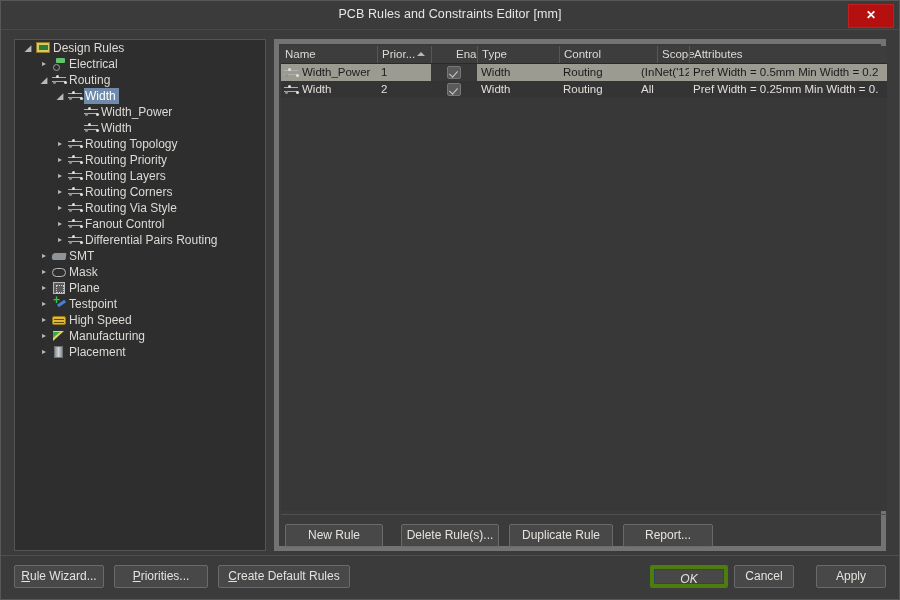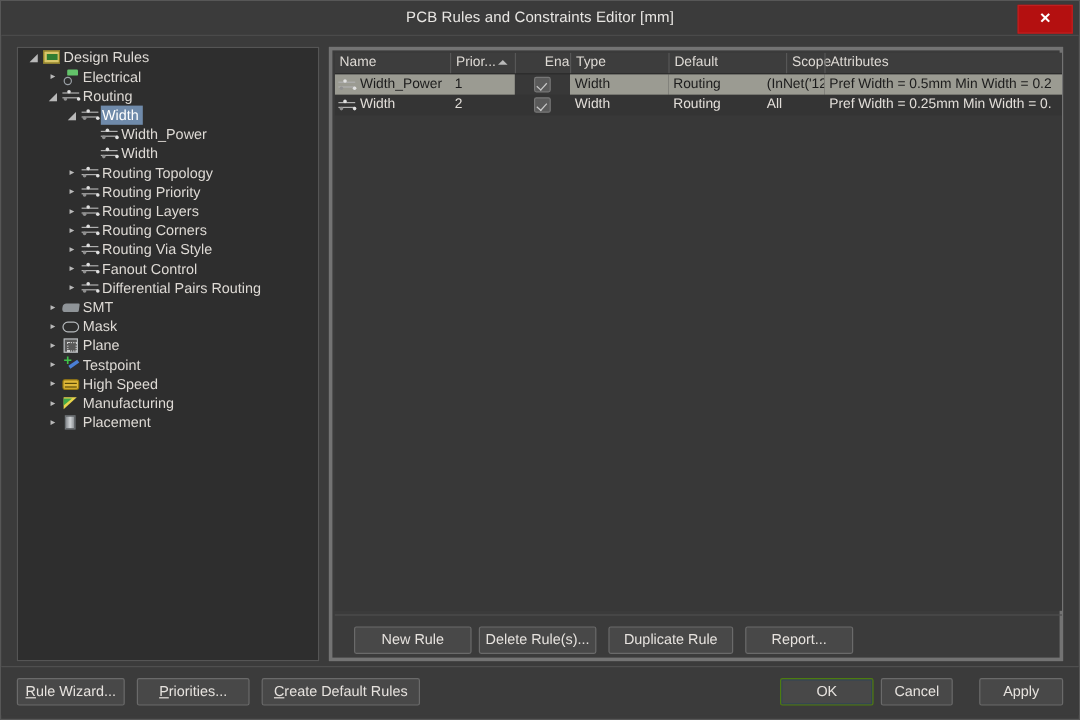--- a/index.html
+++ b/index.html
@@ -248,21 +248,21 @@
                 10px 0 0 0 #c8ccd0, 12px 2px 0 0 #c8ccd0;
   }
 
   
   #right-panel {
     position: absolute;
     left: 273px; top: 10px;
     width: 612px;
     height: 512px;
     background: #3b3b3b;
-    border: 3px solid #737373;
+    border: 5px solid #737373;
     box-sizing: border-box;
   }
 
   #table-wrap {
     position: absolute;
     left: 2px; top: 2px;
     width: 606px;
     height: 465px;
     background: #383838;
     overflow: hidden;
@@ -377,22 +377,23 @@
   #footer {
     position: absolute;
     left: 0; top: 554px;
     width: 898px;
     height: 40px;
     background: #3b3b3b;
     border-top: 1px solid #4f4f4f;
   }
   #footer .btn { top: 9px; }
   #ok-btn {
-    border: 1px solid #4d7c0f;
+    border: 4px solid #4d7c0f;
     box-shadow: 0 0 0 1px #2f4456 inset;
+    font-style: italic;
   }
   .acc { text-decoration: underline; }
 </style>
 </head>
 <body>
 
 <div id="window">
 
   <div id="titlebar">
     <div id="title-text">PCB Rules and Constraints Editor [mm]</div>
@@ -429,21 +430,21 @@
     </div>
 
     <div id="right-panel">
 
       <div id="table-wrap">
         <div class="grid-header" id="grid-header">
             <div class="gh-cell first" style="left: 0px; width: 96px;"><span>Name</span></div>
             <div class="gh-cell" style="left: 96px; width: 54px;"><span>Prior...</span><span class="sort-arrow"></span></div>
             <div class="gh-cell" style="left: 150px; width: 46px; padding-left: 24px;"><span>Enabled</span></div>
             <div class="gh-cell" style="left: 196px; width: 82px;"><span>Type</span></div>
-            <div class="gh-cell" style="left: 278px; width: 78px;"><span>Default</span></div>
+            <div class="gh-cell" style="left: 278px; width: 78px;"><span>Control</span></div>
             <div class="gh-cell" style="left: 376px; width: 52px;"><span>Scope</span></div>
             <div class="gh-cell" style="left: 408px; width: 198px;"><span>Attributes</span></div>
           </div>
         <div id="grid-body">
             <div class="grid-row sel">
               <div class="gr-cell hl" style="left: 0px; width: 96px;">
                 <span class="row-icon">
                   <span class="ic-route"></span>
                 </span>
                 <span class="name-text">Width_Power</span>
@@ -470,21 +471,21 @@
               </div>
               <div class="gr-cell" style="left: 196px; width: 82px;"><span>Width</span></div>
               <div class="gr-cell" style="left: 278px; width: 78px;"><span>Routing</span></div>
               <div class="gr-cell" style="left: 356px; width: 52px;"><span>All</span></div>
               <div class="gr-cell" style="left: 408px; width: 198px;"><span>Pref Width = 0.25mm    Min Width = 0.</span></div>
             </div>
           </div>
       </div>
 
       <div id="btn-row">
-        <div class="btn" style="left:16px; top:9px; width:98px;">New Rule</div>
+        <div class="btn" style="left:4px; top:9px; width:98px;">New Rule</div>
         <div class="btn" style="left:120px; top:9px; width:98px;">Delete Rule(s)...</div>
         <div class="btn" style="left:228px; top:9px; width:104px;">Duplicate Rule</div>
         <div class="btn" style="left:342px; top:9px; width:90px;">Report...</div>
       </div>
 
     </div>
   </div>
 
   <div id="footer">
     <div class="btn" style="left:13px; width:90px;">

